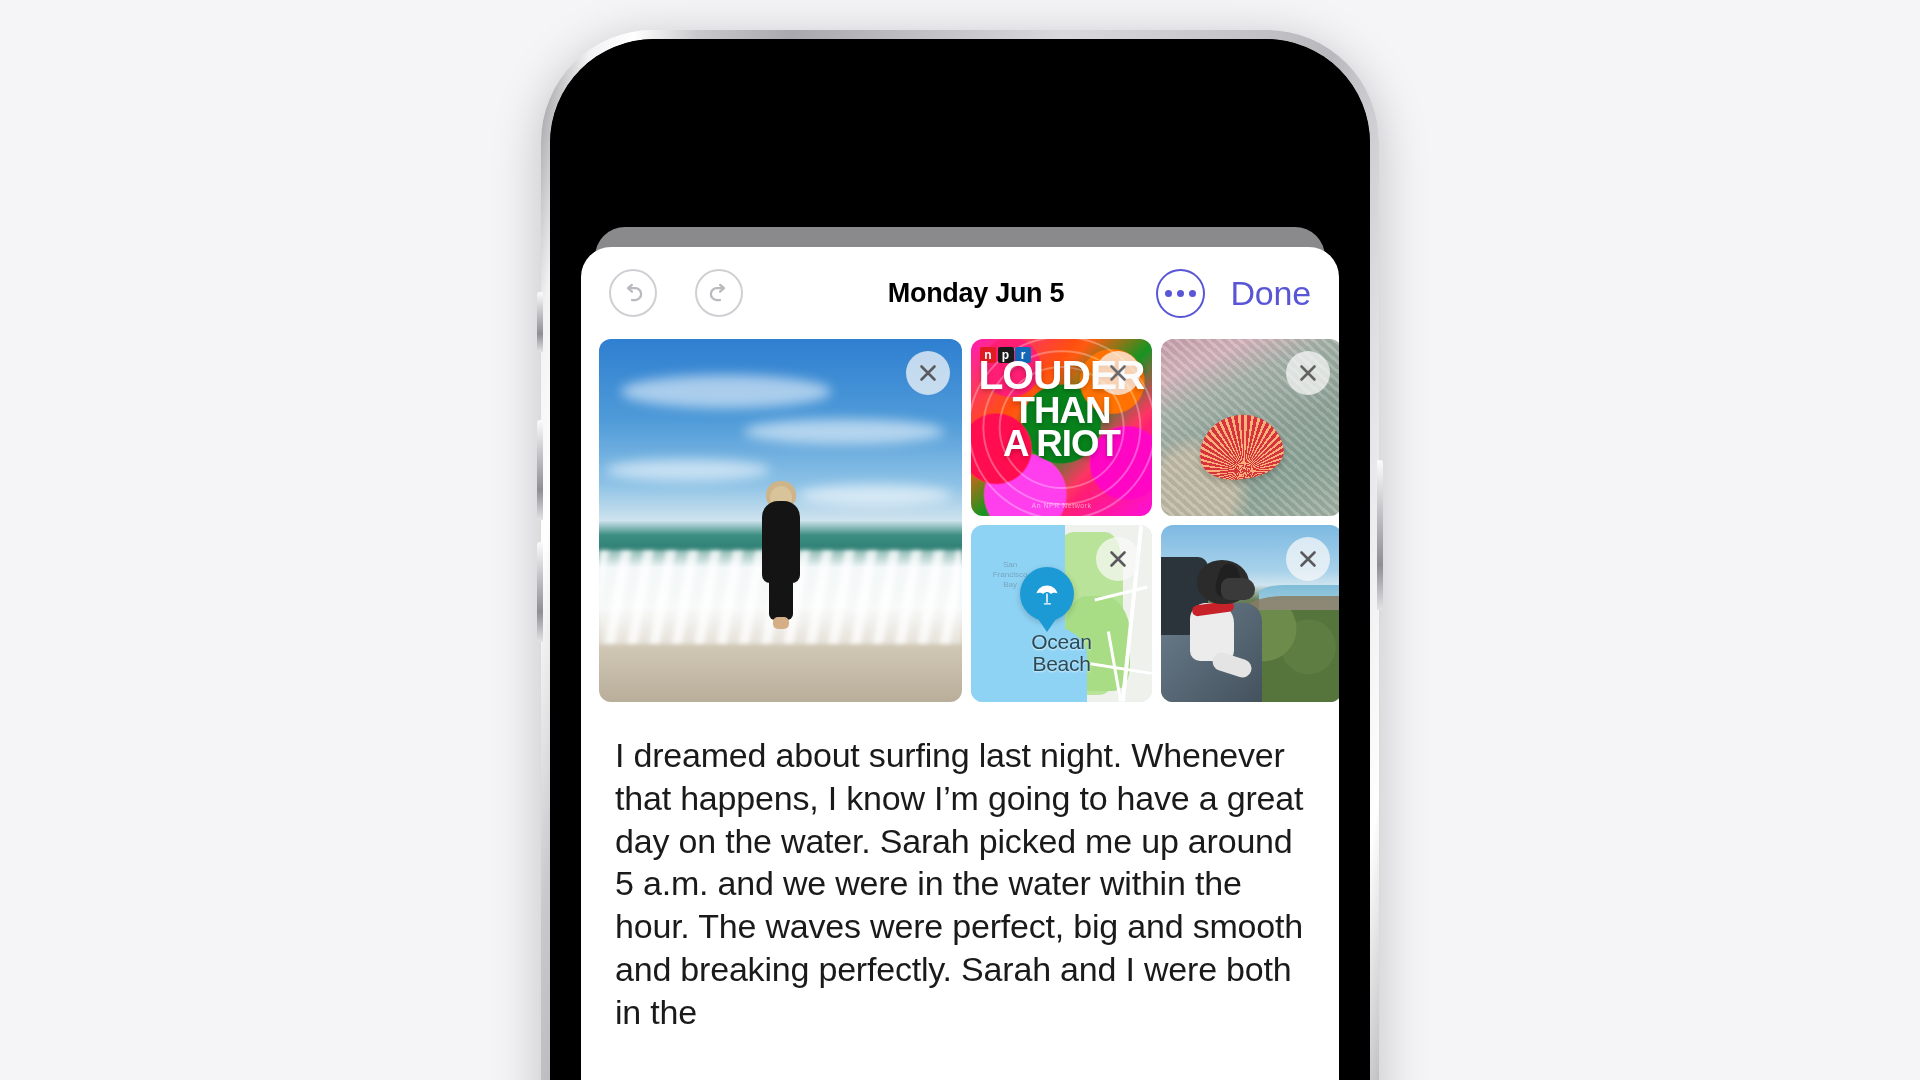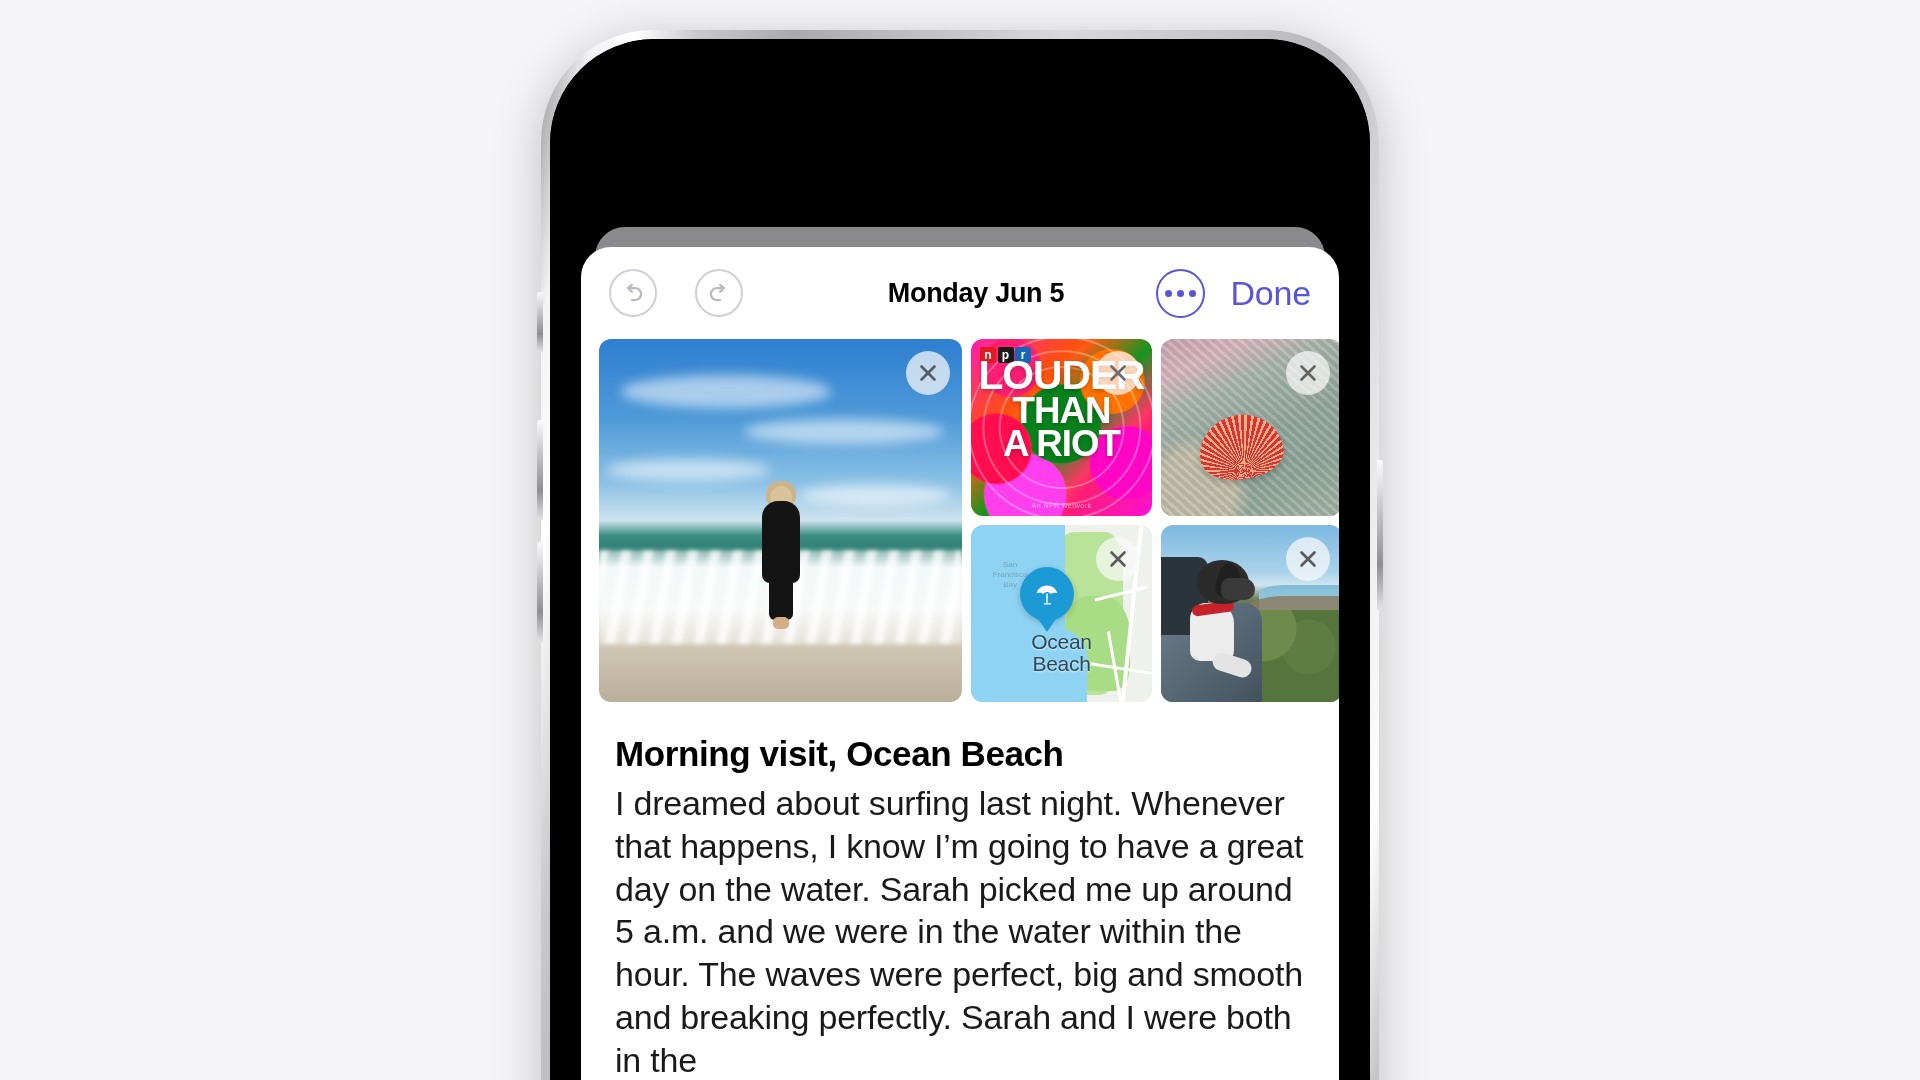--- a/index.html
+++ b/index.html
@@ -508,20 +508,19 @@
               <svg viewBox="0 0 24 24">
                 <path d="M5.5 5.5l13 13M18.5 5.5l-13 13" stroke="#5a5a5e" stroke-width="2.6" stroke-linecap="round"></path>
               </svg>
             </div>
           </div>
 
         </div>
       </div>
 
       <div id="entry">
-        <div id="entry-title">Morning visit, Ocean Beach</div>
         <div id="entry-body">I dreamed about surfing last night. Whenever that happens, I know I’m going to have a great day on the water. Sarah picked me up around 5 a.m. and we were in the water within the hour. The waves were perfect, big and smooth and breaking perfectly. Sarah and I were both in the</div>
       </div>
 
     </div>
   </div>
   </div>
 </div>
 
 </body></html>

